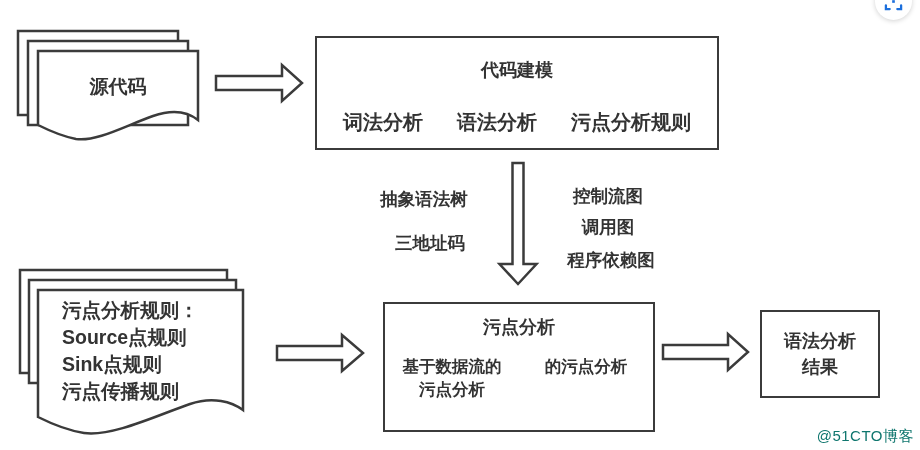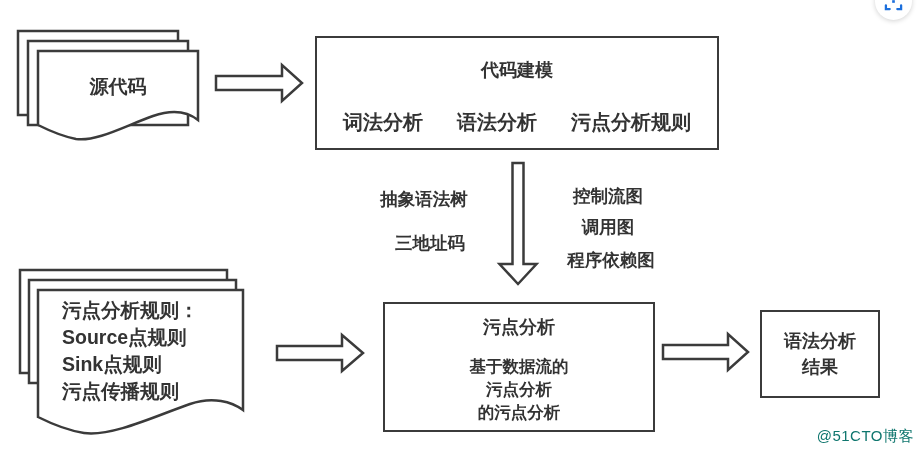--- a/index.html
+++ b/index.html
@@ -30,21 +30,21 @@
   .box-modeling { left: 315px; top: 36px; width: 404px; height: 114px; }
   .box-modeling .title { margin-top: 20px; font-size: 18px; font-weight: bold; text-align: center; }
   .box-modeling .items { display: flex; justify-content: space-between; padding: 0 26px; margin-top: 27px; font-size: 20px; font-weight: bold; }
 
   
   .lbl { font-size: 17.5px; }
 
   
   .box-taint { left: 383px; top: 302px; width: 272px; height: 130px; }
   .box-taint .title { margin-top: 11px; font-size: 18px; font-weight: bold; text-align: center; }
-  .box-taint .cols { display: flex; margin-top: 16px; flex-direction: column; }
+  .box-taint .cols { display: flex; margin-top: 16px; }
   .box-taint .col { flex: 1; text-align: center; font-size: 16.5px; font-weight: bold; line-height: 23px; }
 
   
   .box-result { left: 760px; top: 310px; width: 120px; height: 88px;
     display: flex; flex-direction: column; align-items: center; justify-content: center;
     font-size: 18px; font-weight: bold; line-height: 26px; text-align: center; }
 
   
   .rules-text { left: 62px; top: 297px; font-size: 19.5px; line-height: 27px; }
 

